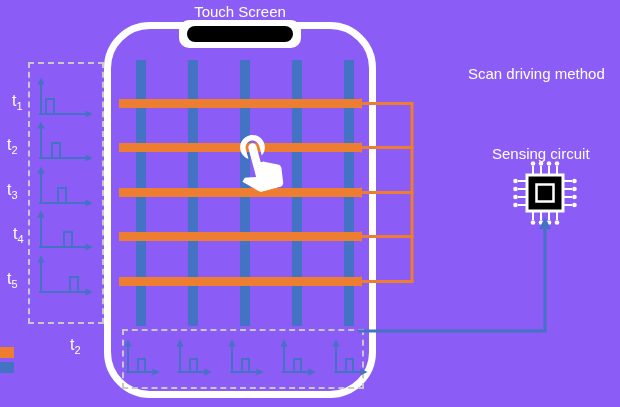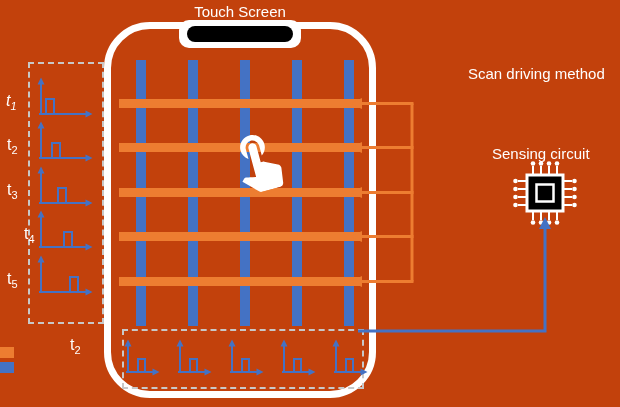--- a/index.html
+++ b/index.html
@@ -1,16 +1,16 @@
 <!DOCTYPE html>
 <html><head>
 <meta charset="utf-8">
 <style>
   html,body{margin:0;padding:0;background:#000;}
-  .stage{position:relative;width:620px;height:407px;background:#c2410c;overflow:hidden;
+  .stage{position:relative;width:620px;height:407px;background:#8b5cf6;overflow:hidden;
          font-family:"Liberation Sans",sans-serif;color:#fff;}
   .abs{position:absolute;}
   .label{position:absolute;font-size:15px;white-space:nowrap;color:#fff;}
   .title{left:150px;top:3px;width:180px;text-align:center;}
   .phone{position:absolute;left:104px;top:22px;width:258px;height:362px;
          border:7px solid #fff;border-radius:46px;}
   .notch{position:absolute;left:179px;top:20px;width:122px;height:28px;background:#fff;border-radius:10px;}
   .notch-slot{position:absolute;left:8px;top:6px;width:106px;height:16px;background:#000;border-radius:8px;}
   .dashedbox{position:absolute;border:2px dashed #c8c8c8;z-index:3;}
   .leftbox{left:28px;top:62px;width:72px;height:258px;}
@@ -118,21 +118,21 @@
 <div class="col" style="left: 136px; background: rgb(68, 114, 196);"></div>
     <div class="col" style="left: 188px; background: rgb(68, 114, 196);"></div>
     <div class="col" style="left: 240px; background: rgb(68, 114, 196);"></div>
     <div class="col" style="left: 292px; background: rgb(68, 114, 196);"></div>
     <div class="col" style="left: 344px; background: rgb(68, 114, 196);"></div>
     <div class="row" style="top: 99px; background: rgb(237, 125, 49);"></div>
     <div class="row" style="top: 143px; background: rgb(237, 125, 49);"></div>
     <div class="row" style="top: 188px; background: rgb(237, 125, 49);"></div>
     <div class="row" style="top: 232px; background: rgb(237, 125, 49);"></div>
     <div class="row" style="top: 277px; background: rgb(237, 125, 49);"></div>
-    <div class="t-label" style="left: 6px; top: 92px; font-style: italic;">t<sub>1</sub></div>
+    <div class="t-label" style="left: 12px; top: 92px;">t<sub>1</sub></div>
     <div class="abs wave" style="left: 34px; top: 76px;"><svg width="60" height="44" viewBox="0 0 60 44">
     <line x1="7" y1="38" x2="7" y2="7" stroke="#4472C4" stroke-width="2"></line>
     <polygon points="7,1.5 3.5,8.5 10.5,8.5" fill="#4472C4"></polygon>
     <line x1="5" y1="38" x2="53" y2="38" stroke="#4472C4" stroke-width="2"></line>
     <polygon points="58.5,38 51.5,34.5 51.5,41.5" fill="#4472C4"></polygon>
     <polyline points="12,38 12,23 20,23 20,38" fill="none" stroke="#4472C4" stroke-width="2"></polyline>
   </svg></div>
     <div class="t-label" style="left: 7px; top: 136px;">t<sub>2</sub></div>
     <div class="abs wave" style="left: 34px; top: 120px;"><svg width="60" height="44" viewBox="0 0 60 44">
     <line x1="7" y1="38" x2="7" y2="7" stroke="#4472C4" stroke-width="2"></line>
@@ -142,21 +142,21 @@
     <polyline points="18,38 18,23 26,23 26,38" fill="none" stroke="#4472C4" stroke-width="2"></polyline>
   </svg></div>
     <div class="t-label" style="left: 7px; top: 181px;">t<sub>3</sub></div>
     <div class="abs wave" style="left: 34px; top: 165px;"><svg width="60" height="44" viewBox="0 0 60 44">
     <line x1="7" y1="38" x2="7" y2="7" stroke="#4472C4" stroke-width="2"></line>
     <polygon points="7,1.5 3.5,8.5 10.5,8.5" fill="#4472C4"></polygon>
     <line x1="5" y1="38" x2="53" y2="38" stroke="#4472C4" stroke-width="2"></line>
     <polygon points="58.5,38 51.5,34.5 51.5,41.5" fill="#4472C4"></polygon>
     <polyline points="24,38 24,23 32,23 32,38" fill="none" stroke="#4472C4" stroke-width="2"></polyline>
   </svg></div>
-    <div class="t-label" style="left: 24px; top: 225px;">t<sub>4</sub></div>
+    <div class="t-label" style="left: 13px; top: 225px;">t<sub>4</sub></div>
     <div class="abs wave" style="left: 34px; top: 209px;"><svg width="60" height="44" viewBox="0 0 60 44">
     <line x1="7" y1="38" x2="7" y2="7" stroke="#4472C4" stroke-width="2"></line>
     <polygon points="7,1.5 3.5,8.5 10.5,8.5" fill="#4472C4"></polygon>
     <line x1="5" y1="38" x2="53" y2="38" stroke="#4472C4" stroke-width="2"></line>
     <polygon points="58.5,38 51.5,34.5 51.5,41.5" fill="#4472C4"></polygon>
     <polyline points="30,38 30,23 38,23 38,38" fill="none" stroke="#4472C4" stroke-width="2"></polyline>
   </svg></div>
     <div class="t-label" style="left: 7px; top: 270px;">t<sub>5</sub></div>
     <div class="abs wave" style="left: 34px; top: 254px;"><svg width="60" height="44" viewBox="0 0 60 44">
     <line x1="7" y1="38" x2="7" y2="7" stroke="#4472C4" stroke-width="2"></line>

